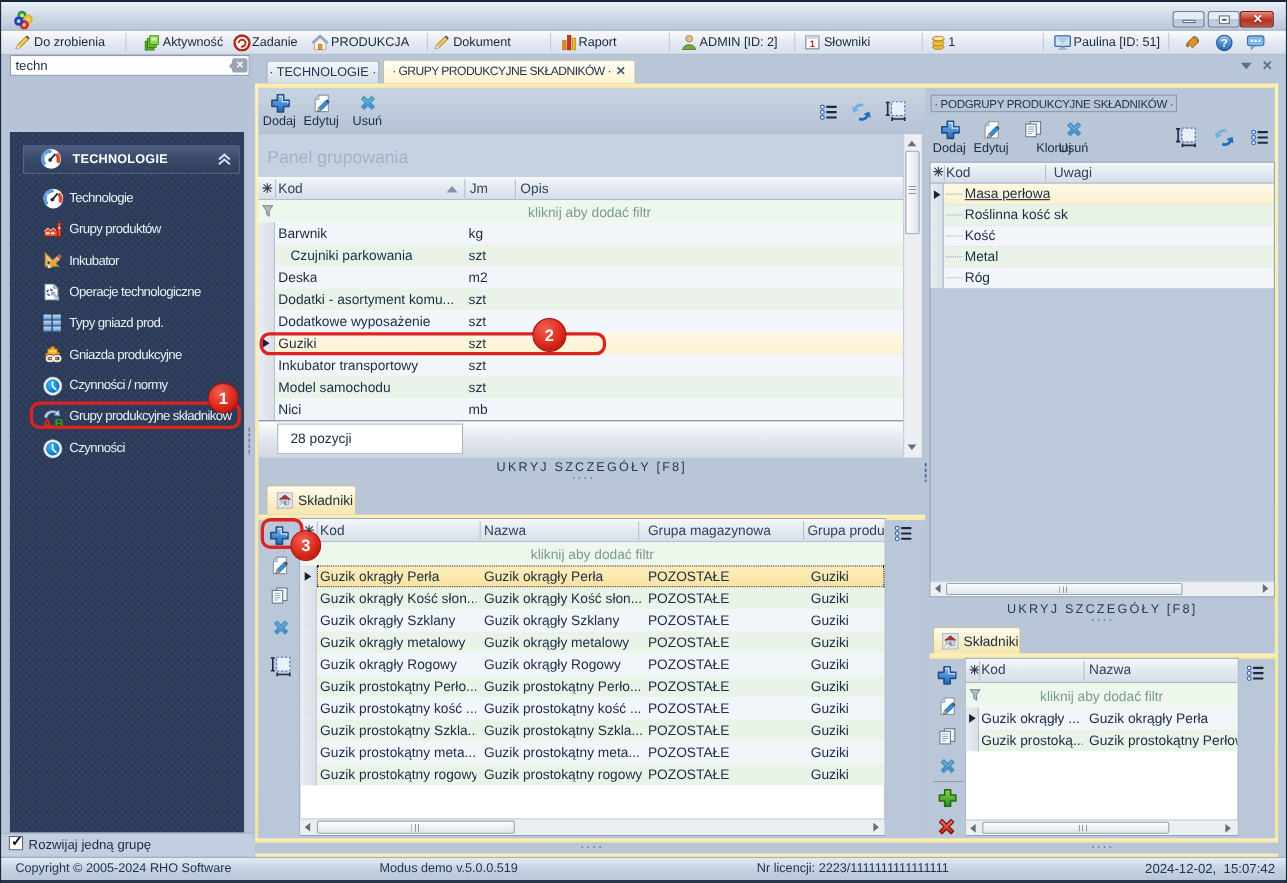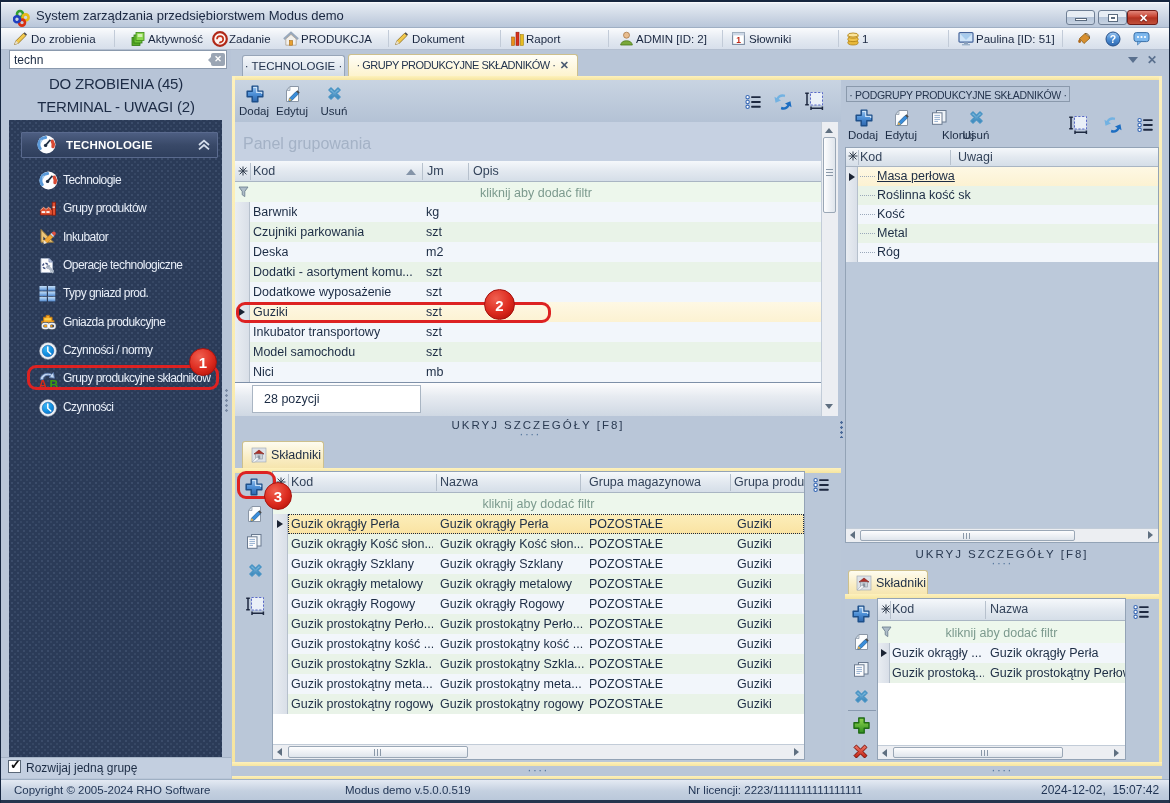--- a/index.html
+++ b/index.html
@@ -58,21 +58,20 @@
 .ukryj{font-size:11.5px;color:#2a3a52;letter-spacing:2px;white-space:nowrap;}
 .dots4{color:#5a7aa0;font-size:13px;letter-spacing:1px;line-height:4px;}
 .cell{position:absolute;font-size:12.5px;color:#1c2c44;white-space:nowrap;overflow:hidden;}
 .tabS{background:linear-gradient(#fefcf0,#f9edc4 60%,#f6e5ae);border:1px solid #cdc08d;border-bottom:none;border-radius:3px 3px 0 0;}
 .abs svg{display:block;}
 </style></head>
 <body>
 <div class="win">
 <div class="abs topdark"></div>
 <div class="abs titlebar"></div>
-<div class="abs title" style="top:8px;">System zarządzania przedsiębiorstwem Modus demo</div>
 
 <div class="abs winbtn" style="left:1066px;">
       <div style="position:absolute;left:8px;top:7px;width:12px;height:3px;background:#fdfdfd;border:1px solid #5a6a7e;"></div>
     </div>
 <div class="abs winbtn" style="left:1098px;">
       <div style="position:absolute;left:9px;top:3px;width:10px;height:8px;background:#fdfdfd;border:1px solid #5a6a7e;">
         <div style="position:absolute;left:2px;top:2px;width:4px;height:2px;background:#5a6a7e;"></div>
       </div>
     </div>
 <div class="abs winbtn close" style="left:1127px;">
@@ -206,22 +205,20 @@
           <circle cx="12" cy="6" r="1.1"></circle>
         </g>
       </svg>
     </div>
 
 <div class="abs side-light"></div>
 <div class="abs searchbox"></div>
 <div class="abs txt" style="left:14px;top:53px;">techn</div>
 <div class="abs sclear">✕</div>
     <div class="abs" style="left:208px;top:56px;width:0;height:0;border-top:4px solid transparent;border-bottom:4px solid transparent;border-right:4px solid #9aa5b4;"></div>
-<div class="abs bigline" style="top:75px;">DO ZROBIENIA (45)</div>
-<div class="abs bigline" style="top:98px;">TERMINAL - UWAGI (2)</div>
 <div class="abs navy"></div>
 <div class="abs techbar">
       <div class="abs techtxt" style="left:44px;">TECHNOLOGIE</div>
     </div>
 <div class="abs icoGauge" style="left:37px;top:135px;">
       <svg width="19" height="19" viewBox="0 0 19 19">
         <circle cx="9.5" cy="9.5" r="9" fill="#fdfdfe"></circle>
         <path d="M8.6 2.6 A7 7 0 0 0 3.2 13.6" fill="none" stroke="#5a9ada" stroke-width="3" stroke-linecap="round"></path>
         <path d="M4.6 4.9 A6 6 0 0 0 3.6 7.6" fill="none" stroke="#a8ccec" stroke-width="1.4"></path>
         <path d="M15.2 6.2 A6.6 6.6 0 0 1 16 11.6" fill="none" stroke="#d84a34" stroke-width="3.4" stroke-linecap="round"></path>
@@ -477,21 +474,21 @@
       </svg>
     </div>
 <div class="abs cell" style="left:243px;top:186px;width:586px;text-align:center;color:#7c9a8e;">kliknij aby dodać filtr</div>
 
 <div class="abs rowBW" style="left:250px;top:202px;width:571px;height:20px;"></div>
 <div class="abs ind" style="left:235px;top:202px;width:15px;height:20px;"></div>
 <div class="abs cell" style="left:253px;top:205px;">Barwnik</div>
 <div class="abs cell" style="left:426px;top:205px;">kg</div>
 <div class="abs rowG" style="left:250px;top:222px;width:571px;height:20px;"></div>
 <div class="abs ind" style="left:235px;top:222px;width:15px;height:20px;"></div>
-<div class="abs cell" style="left:253px;top:225px;">Czujniki parkowania</div>
+<div class="abs cell" style="left:264px;top:225px;">Czujniki parkowania</div>
 <div class="abs cell" style="left:426px;top:225px;">szt</div>
 <div class="abs rowBW" style="left:250px;top:242px;width:571px;height:20px;"></div>
 <div class="abs ind" style="left:235px;top:242px;width:15px;height:20px;"></div>
 <div class="abs cell" style="left:253px;top:245px;">Deska</div>
 <div class="abs cell" style="left:426px;top:245px;">m2</div>
 <div class="abs rowG" style="left:250px;top:262px;width:571px;height:20px;"></div>
 <div class="abs ind" style="left:235px;top:262px;width:15px;height:20px;"></div>
 <div class="abs cell" style="left:253px;top:265px;">Dodatki - asortyment komu...</div>
 <div class="abs cell" style="left:426px;top:265px;">szt</div>
 <div class="abs rowBW" style="left:250px;top:282px;width:571px;height:20px;"></div>

